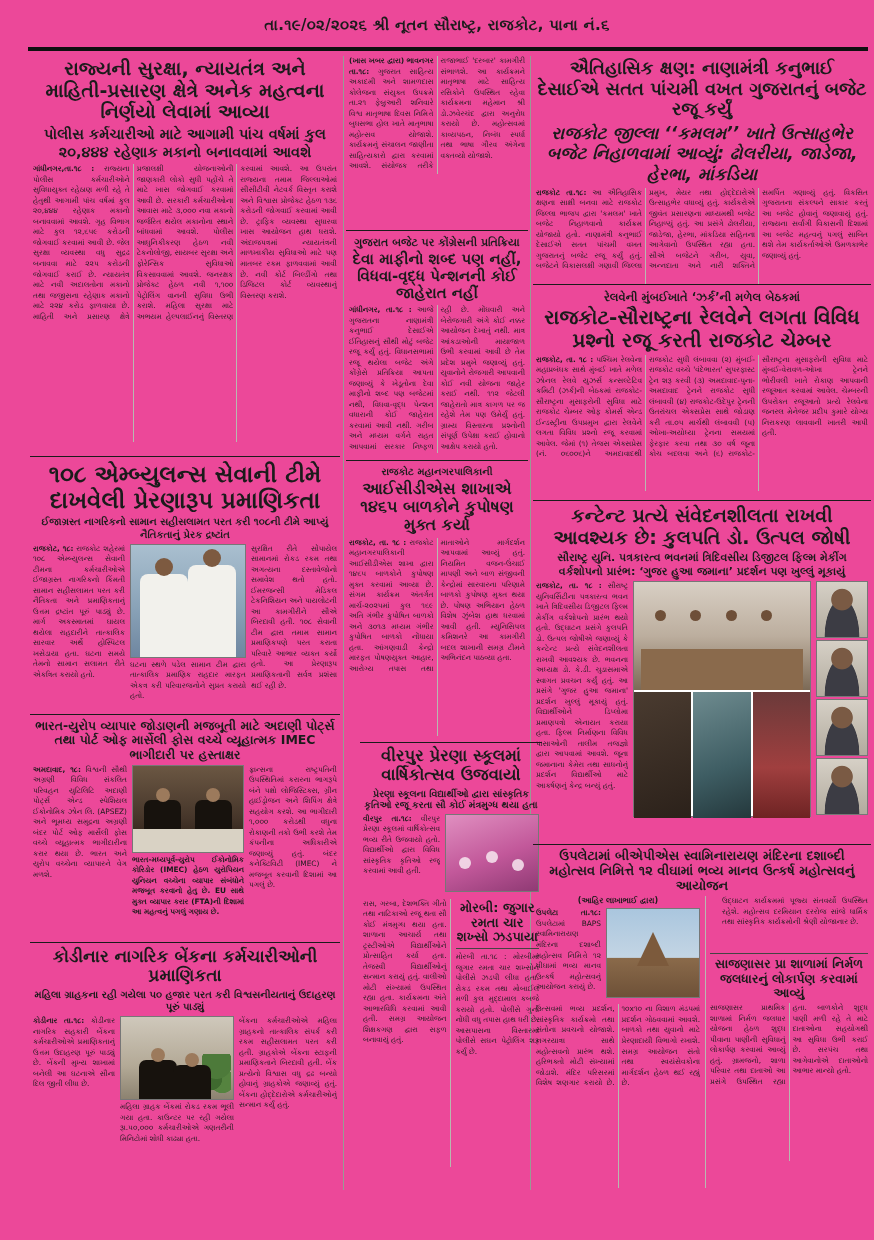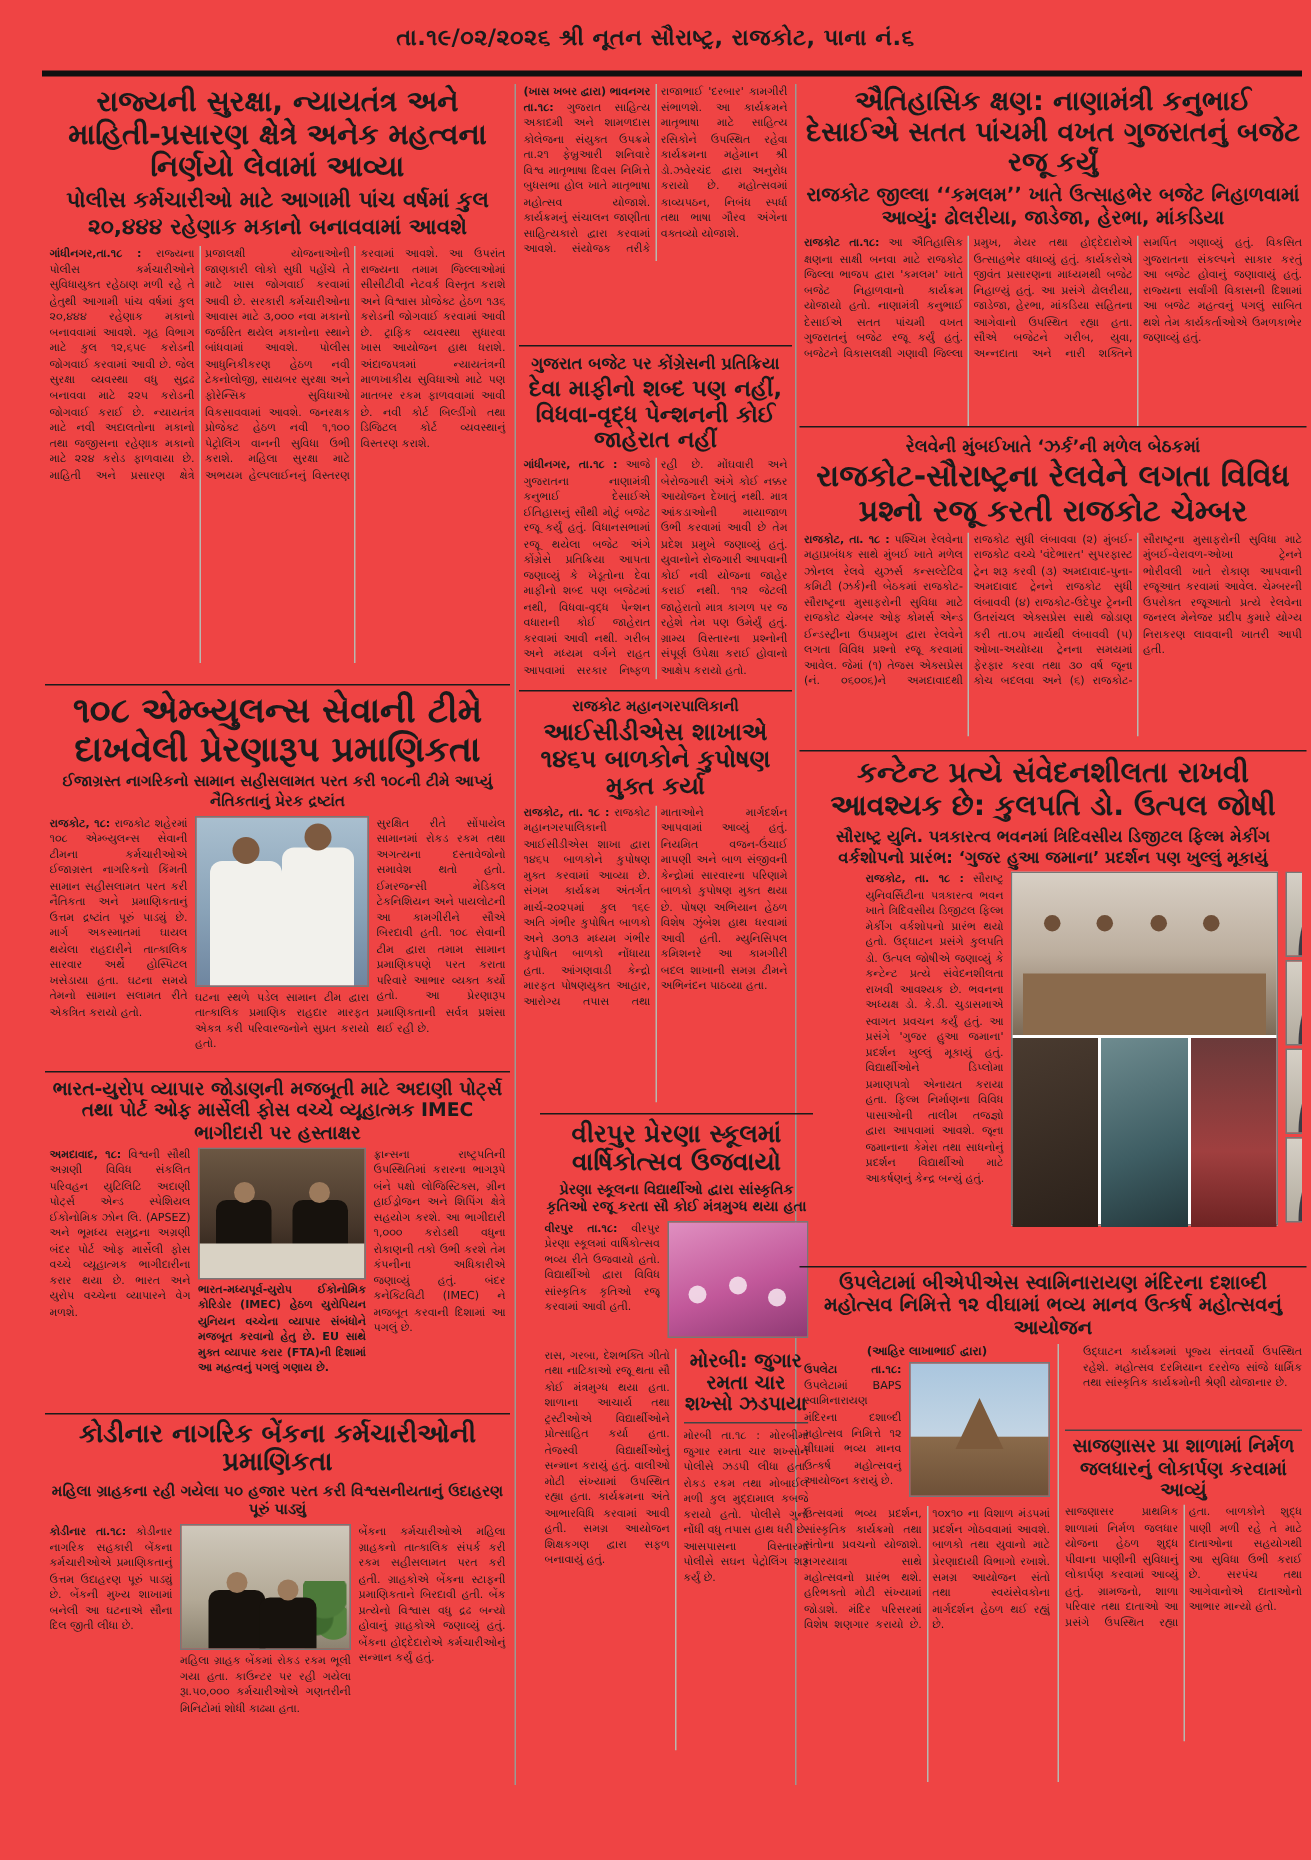--- a/index.html
+++ b/index.html
@@ -1,16 +1,16 @@
 <!DOCTYPE html>
 <html><head>
 <meta charset="utf-8">
 <style>
   html,body{margin:0;padding:0;background:#d8d8d2;}
-  .page{position:relative;width:874px;height:1240px;margin:0 auto;background:#ef4444;
+  .page{position:relative;width:874px;height:1240px;margin:0 auto;background:#ec4899;
         font-family:"DejaVu Sans","Liberation Sans",sans-serif;color:#1b1b1b;overflow:hidden;}
   .masthead{position:absolute;top:16px;left:0;width:100%;text-align:center;
             font-weight:bold;font-size:15px;letter-spacing:.3px;}
   .topbar{position:absolute;top:47px;left:28px;right:6px;height:4px;background:#101010;}
   .vrule{position:absolute;width:1px;background:#9a9a94;top:56px;height:1134px;}
   article{position:absolute;overflow:hidden;box-sizing:border-box;padding:2px 3px;}
   .rt{border-top:1.5px solid #1b1b1b;}
   .hl{font-weight:bold;text-align:center;line-height:1.14;margin:2px 0 3px 0;}
   .sub{font-weight:bold;text-align:center;line-height:1.22;margin:0 0 3px 0;}
   .kicker{font-weight:bold;text-align:center;font-size:11px;margin:1px 0;
@@ -90,21 +90,21 @@
     <div class="kicker" style="border-top:none;">ગુજરાત બજેટ પર કોંગ્રેસની પ્રતિક્રિયા</div>
     <div class="hl" style="font-size:15px;">દેવા માફીનો શબ્દ પણ નહીં, વિધવા-વૃદ્ધ પેન્શનની કોઈ જાહેરાત નહીં</div>
     <div class="body c2" style="height:148px;">
       <span class="dl">ગાંધીનગર, તા.૧૮ :</span>
       <span>આજે ગુજરાતના નાણામંત્રી કનુભાઈ દેસાઈએ ઈતિહાસનું સૌથી મોટું બજેટ રજૂ કર્યું હતું. વિધાનસભામાં રજૂ થયેલા બજેટ અંગે કોંગ્રેસે પ્રતિક્રિયા આપતા જણાવ્યું કે ખેડૂતોના દેવા માફીનો શબ્દ પણ બજેટમાં નથી, વિધવા-વૃદ્ધ પેન્શન વધારાની કોઈ જાહેરાત કરવામાં આવી નથી. ગરીબ અને મધ્યમ વર્ગને રાહત આપવામાં સરકાર નિષ્ફળ રહી છે. મોંઘવારી અને બેરોજગારી અંગે કોઈ નક્કર આયોજન દેખાતું નથી. માત્ર આંકડાઓની માયાજાળ ઉભી કરવામાં આવી છે તેમ પ્રદેશ પ્રમુખે જણાવ્યું હતું. યુવાનોને રોજગારી આપવાની કોઈ નવી યોજના જાહેર કરાઈ નથી. ૧૧૨ જેટલી જાહેરાતો માત્ર કાગળ પર જ રહેશે તેમ પણ ઉમેર્યું હતું. ગ્રામ્ય વિસ્તારના પ્રશ્નોની સંપૂર્ણ ઉપેક્ષા કરાઈ હોવાનો આક્ષેપ કરાયો હતો.</span>
     </div>
   </article>
 
   <article style="left:533px;top:54px;width:338px;height:230px;">
     <div class="hl" style="font-size:18px;">ઐતિહાસિક ક્ષણ: નાણામંત્રી કનુભાઈ દેસાઈએ સતત પાંચમી વખત ગુજરાતનું બજેટ રજૂ કર્યું</div>
-    <div class="sub" style="font-size:13px;">રાજકોટ જીલ્લા ‘‘કમલમ’’ ખાતે ઉત્સાહભેર બજેટ નિહાળવામાં આવ્યું: ઢોલરીયા, જાડેજા, હેરભા, માંકડિયા</div>
+    <div class="sub" style="font-size:17px;font-style:italic;">રાજકોટ જીલ્લા ‘‘કમલમ’’ ખાતે ઉત્સાહભેર બજેટ નિહાળવામાં આવ્યું: ઢોલરીયા, જાડેજા, હેરભા, માંકડિયા</div>
     <div class="body c3" style="height:128px;">
       <span class="dl">રાજકોટ તા.૧૮:</span>
       <span>આ ઐતિહાસિક ક્ષણના સાક્ષી બનવા માટે રાજકોટ જિલ્લા ભાજપ દ્વારા 'કમલમ' ખાતે બજેટ નિહાળવાનો કાર્યક્રમ યોજાયો હતો. નાણામંત્રી કનુભાઈ દેસાઈએ સતત પાંચમી વખત ગુજરાતનું બજેટ રજૂ કર્યું હતું. બજેટને વિકાસલક્ષી ગણાવી જિલ્લા પ્રમુખ, મેયર તથા હોદ્દેદારોએ ઉત્સાહભેર વધાવ્યું હતું. કાર્યકરોએ જીવંત પ્રસારણના માધ્યમથી બજેટ નિહાળ્યું હતું. આ પ્રસંગે ઢોલરીયા, જાડેજા, હેરભા, માંકડિયા સહિતના આગેવાનો ઉપસ્થિત રહ્યા હતા. સૌએ બજેટને ગરીબ, યુવા, અન્નદાતા અને નારી શક્તિને સમર્પિત ગણાવ્યું હતું. વિકસિત ગુજરાતના સંકલ્પને સાકાર કરતું આ બજેટ હોવાનું જણાવાયું હતું. રાજ્યના સર્વાંગી વિકાસની દિશામાં આ બજેટ મહત્વનું પગલું સાબિત થશે તેમ કાર્યકર્તાઓએ ઉમળકાભેર જણાવ્યું હતું.</span>
     </div>
   </article>
 
   <article class="rt" style="left:533px;top:284px;width:338px;height:216px;">
     <div class="kicker" style="border-top:none;font-size:11.5px;">રેલવેની મુંબઈખાતે ‘ઝર્ક’ની મળેલ બેઠકમાં</div>
     <div class="hl" style="font-size:20px;">રાજકોટ-સૌરાષ્ટ્રના રેલવેને લગતા વિવિધ પ્રશ્નો રજૂ કરતી રાજકોટ ચેમ્બર</div>
     <div class="body c3" style="height:136px;">
@@ -142,21 +142,21 @@
     <div class="body c2" style="height:198px;">
       <span class="dl">રાજકોટ, તા. ૧૮ :</span>
       <span>રાજકોટ મહાનગરપાલિકાની આઈસીડીએસ શાખા દ્વારા ૧૪૬૫ બાળકોને કુપોષણ મુક્ત કરવામાં આવ્યા છે. સંગમ કાર્યક્રમ અંતર્ગત માર્ચ-૨૦૨૫માં કુલ ૧૬૯ અતિ ગંભીર કુપોષિત બાળકો અને ૩૦૧૩ મધ્યમ ગંભીર કુપોષિત બાળકો નોંધાયા હતા. આંગણવાડી કેન્દ્રો મારફત પોષણયુક્ત આહાર, આરોગ્ય તપાસ તથા માતાઓને માર્ગદર્શન આપવામાં આવ્યું હતું. નિયમિત વજન-ઉંચાઈ માપણી અને બાળ સંજીવની કેન્દ્રોમાં સારવારના પરિણામે બાળકો કુપોષણ મુક્ત થયા છે. પોષણ અભિયાન હેઠળ વિશેષ ઝુંબેશ હાથ ધરવામાં આવી હતી. મ્યુનિસિપલ કમિશનરે આ કામગીરી બદલ શાખાની સમગ્ર ટીમને અભિનંદન પાઠવ્યા હતા.</span>
     </div>
   </article>
 
   <article class="rt" style="left:533px;top:500px;width:338px;height:344px;">
     <div class="hl" style="font-size:19px;">કન્ટેન્ટ પ્રત્યે સંવેદનશીલતા રાખવી આવશ્યક છે: કુલપતિ ડો. ઉત્પલ જોષી</div>
     <div class="sub" style="font-size:11px;">સૌરાષ્ટ્ર યુનિ. પત્રકારત્વ ભવનમાં ત્રિદિવસીય ડિજીટલ ફિલ્મ મેકીંગ વર્કશોપનો પ્રારંભ: ‘ગુજર હુઆ જમાના’ પ્રદર્શન પણ ખુલ્લું મૂકાયું</div>
     <div class="row" style="height:238px;">
-      <div class="col body" style="flex:0 0 92px;margin-left:41px;">
+      <div class="col body" style="flex:0 0 92px;">
         <span class="dl">રાજકોટ, તા. ૧૮ :</span>
         <span>સૌરાષ્ટ્ર યુનિવર્સિટીના પત્રકારત્વ ભવન ખાતે ત્રિદિવસીય ડિજીટલ ફિલ્મ મેકીંગ વર્કશોપનો પ્રારંભ થયો હતો. ઉદ્ઘાટન પ્રસંગે કુલપતિ ડો. ઉત્પલ જોષીએ જણાવ્યું કે કન્ટેન્ટ પ્રત્યે સંવેદનશીલતા રાખવી આવશ્યક છે. ભવનના અધ્યક્ષ ડો. કે.ડી. ચુડાસમાએ સ્વાગત પ્રવચન કર્યું હતું. આ પ્રસંગે 'ગુજર હુઆ જમાના' પ્રદર્શન ખુલ્લું મૂકાયું હતું. વિદ્યાર્થીઓને ડિપ્લોમા પ્રમાણપત્રો એનાયત કરાયા હતા. ફિલ્મ નિર્માણના વિવિધ પાસાઓની તાલીમ તજજ્ઞો દ્વારા આપવામાં આવશે. જૂના જમાનાના કેમેરા તથા સાધનોનું પ્રદર્શન વિદ્યાર્થીઓ માટે આકર્ષણનું કેન્દ્ર બન્યું હતું.</span>
       </div>
       <div class="collage" style="width:176px;height:234px;">
         <div class="cell cell-panel">
           <div class="head" style="left:12%;"></div>
           <div class="head" style="left:32%;"></div>
           <div class="head" style="left:52%;"></div>
           <div class="head" style="left:72%;"></div>
           <div class="dais"></div>

